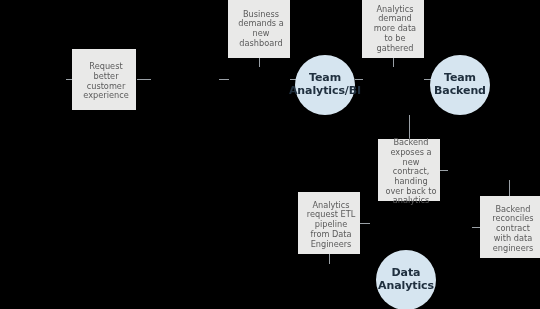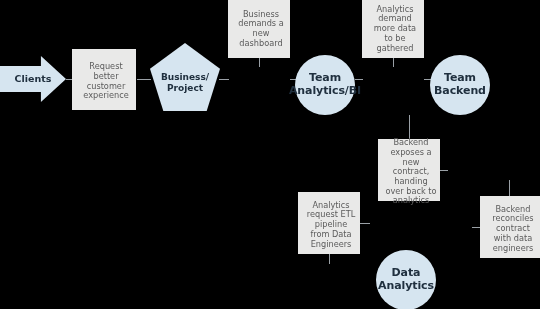--- a/index.html
+++ b/index.html
@@ -106,35 +106,28 @@
   <div class="connector" style="left:355px; top:79px; width:8px;"></div>
   <div class="connector vert" style="left:393px; top:58px; height:9px;"></div>
   <div class="connector" style="left:424px; top:79px; width:7px;"></div>
   <div class="connector vert" style="left:409px; top:115px; height:24px;"></div>
   <div class="connector" style="left:440px; top:170px; width:8px;"></div>
   <div class="connector vert" style="left:509px; top:180px; height:16px;"></div>
   <div class="connector" style="left:472px; top:227px; width:8px;"></div>
   <div class="connector" style="left:360px; top:223px; width:10px;"></div>
   <div class="connector vert" style="left:329px; top:254px; height:10px;"></div>
 
-  <div class="arrow-shape" style="left:0px; top:56px; width:66px; height:46px;">
-    <span class="node-text">Clients</span>
-  </div>
 
   <div class="note" style="left:72px; top:49px; width:64px; height:61px;">
     <span class="node-text">Request
 better
 customer
 experience</span>
   </div>
 
-  <div class="pentagon" style="left:150px; top:43px; width:70px; height:68px;">
-    <span class="node-text">Business/
-Project</span>
-  </div>
 
   <div class="note" style="left:228px; top:-4px; width:62px; height:62px;">
     <span class="node-text">Business
 demands a
 new
 dashboard</span>
   </div>
 
   <div class="blue-circle" style="left:295px; top:55px; width:60px; height:60px;">
     <span class="node-text">Team

